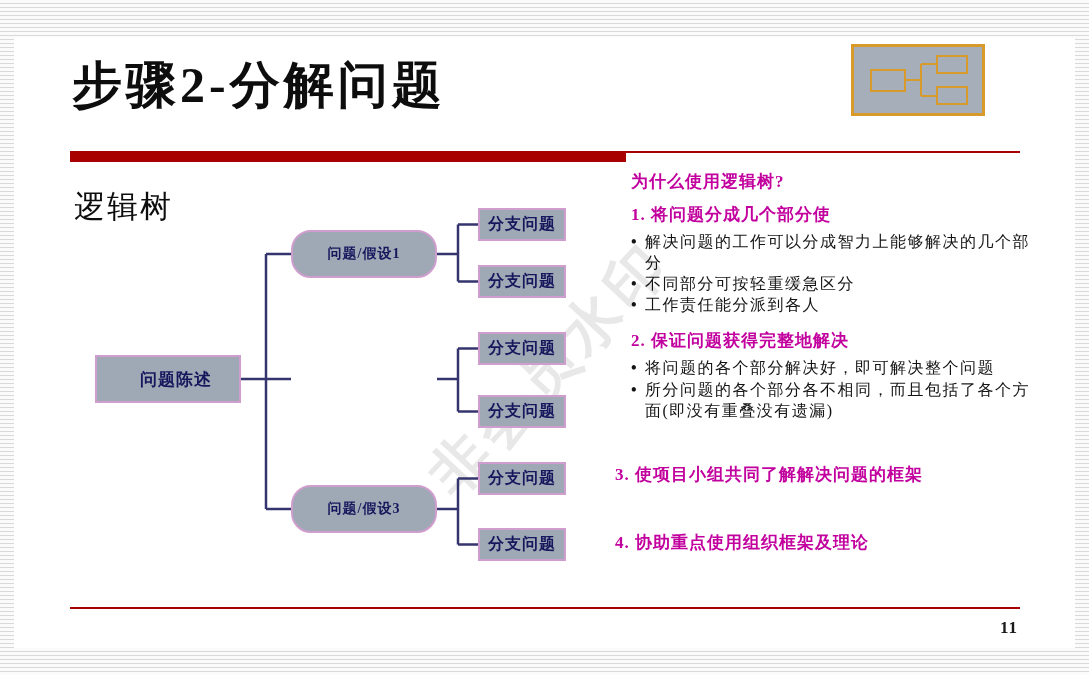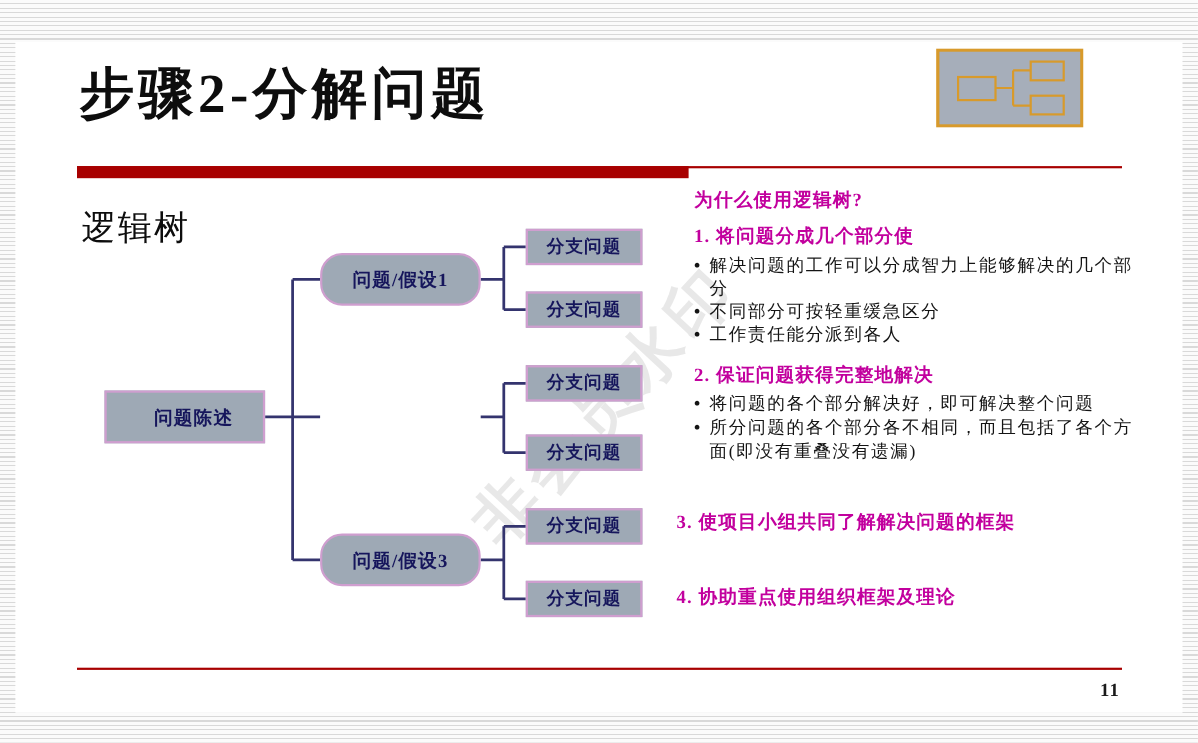--- a/index.html
+++ b/index.html
@@ -23,22 +23,22 @@
   .rule-bottom{position:absolute;left:70px;top:607px;width:950px;height:2px;background:var(--accent_red);}
   .section-label{position:absolute;left:74px;top:186px;font-size:31px;color:#0d0d0d;letter-spacing:2px;}
   .logo{position:absolute;left:851px;top:44px;}
   .connectors{position:absolute;left:0;top:0;pointer-events:none;}
   .node{
     position:absolute;display:flex;align-items:center;justify-content:center;
     background:var(--node_fill);border:2px solid var(--node_border);
     color:var(--node_text);font-weight:bold;box-sizing:border-box;letter-spacing:1px;
   }
   .node-root{left:95px;top:355px;width:146px;height:48px;font-size:17px;padding-left:16px;}
-  .node-mid{left:291px;width:146px;height:48px;font-size:17px;border-radius:20px;}
-  .node-leaf{left:478px;width:106px;height:33px;font-size:16px;}
+  .node-mid{left:291px;width:146px;height:48px;font-size:14px;border-radius:20px;}
+  .node-leaf{left:478px;width:88px;height:33px;font-size:16px;}
   .panel{position:absolute;left:615px;top:170px;width:402px;color:var(--text);margin-left:16px;}
   .panel-heading{font-size:17px;font-weight:bold;color:var(--magenta);letter-spacing:1px;margin:0 0 10px 0;}
   .item-title{font-size:17px;font-weight:bold;color:var(--magenta);letter-spacing:1px;margin:0 0 5px 0;}
   .item{margin-bottom:14px;}
   .bullet{display:flex;font-size:16px;line-height:1.32;letter-spacing:1.5px;color:#141414;}
   .bullet .dot{width:14px;flex:0 0 14px;font-weight:bold;}
   .abs-item{position:absolute;left:615px;width:402px;}
   .abs-item .item-title{margin:0;}
   .item3{top:463px;}
   .item4{top:531px;}

